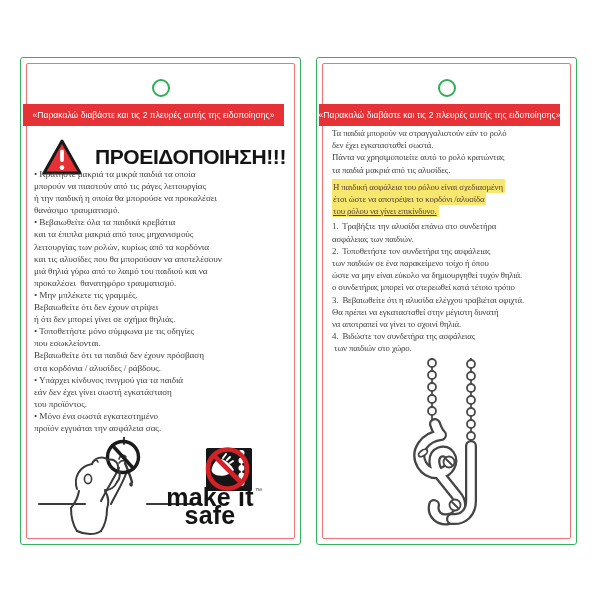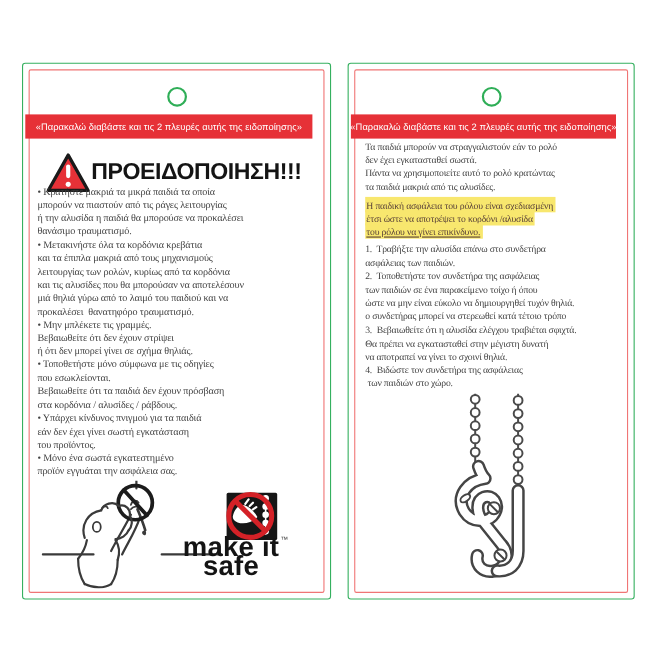--- a/index.html
+++ b/index.html
@@ -4,21 +4,21 @@
 <style>
   html,body{margin:0;padding:0;background:#fff;}
   body{width:600px;height:600px;font-family:"Liberation Sans",sans-serif;-webkit-font-smoothing:antialiased;}
   .stage{position:relative;width:600px;height:600px;background:#fff;overflow:hidden;}
   .tag{position:absolute;top:57px;height:488px;background:#fff;border:1.6px solid #35b05f;border-radius:3px;box-sizing:border-box;}
   .tag-front{left:20px;width:281px;}
   .tag-back{left:316px;width:261px;}
   .inner-border{position:absolute;top:5px;left:5px;right:5px;bottom:5px;border:1.5px solid #f07575;border-radius:2px;pointer-events:none;}
   .hole{position:absolute;top:21px;left:50%;transform:translateX(-50%);width:14px;height:14px;border:2.4px solid #2fae57;border-radius:50%;background:#fff;z-index:3;}
   .banner{position:absolute;top:46px;left:2px;right:16px;height:22px;background:#e63137;color:#fff;display:flex;align-items:center;justify-content:center;font-size:8.5px;letter-spacing:0.05px;z-index:2;white-space:pre;}
-  .heading-row{position:absolute;top:76px;left:20px;right:10px;height:46px;display:flex;align-items:center;gap:0;}
+  .heading-row{position:absolute;top:76px;left:20px;right:10px;height:46px;display:flex;align-items:center;gap:12px;}
   .heading{font-size:21px;font-weight:bold;color:#141414;letter-spacing:-0.4px;white-space:pre;}
   .body{position:absolute;color:#424242;}
   .body-front{top:110px;left:13px;right:8px;font-size:9.2px;line-height:12.1px;letter-spacing:-0.1px;}
   .body-back{top:69px;left:15px;right:4px;font-size:8.8px;line-height:12.2px;letter-spacing:-0.15px;}
   .line{white-space:pre;font-family:Liberation Serif, serif;}
   .hl-block{margin:5px 0 3px 0;}
   .hl-block .line > span{background:#f8e76e;color:#584038;padding:3px 2px 1px 1px;}
   .hl-block .line.u > span{text-decoration:underline;}
   .child-art{position:absolute;left:14px;top:379px;}
   .logo-art{position:absolute;left:184px;top:387px;}
@@ -40,23 +40,23 @@
         <path d="M21 3 L39 35 L3 35 Z" fill="#e63137" stroke="#1a1a1a" stroke-width="3" stroke-linejoin="round"></path>
         <rect x="19.1" y="11.5" width="3.8" height="12.5" rx="1.9" fill="#ffffff"></rect>
         <circle cx="21" cy="29.6" r="2.3" fill="#ffffff"></circle>
       </svg>
       <span class="heading">ΠΡΟΕΙΔΟΠΟΙΗΣΗ!!!</span>
     </div>
 
     <div class="body body-front">
       <div class="line">• Κρατήστε μακριά τα μικρά παιδιά τα οποία</div>
       <div class="line">μπορούν να πιαστούν από τις ράγες λειτουργίας</div>
-      <div class="line">ή την αλυσίδα η παιδιά θα μπορούσε να προκαλέσει</div>
+      <div class="line">ή την παιδική η οποία θα μπορούσε να προκαλέσει</div>
       <div class="line">θανάσιμο τραυματισμό.</div>
-      <div class="line">• Μετακινήστε όλα τα κορδόνια κρεβάτια</div>
+      <div class="line">• Βεβαιωθείτε όλα τα παιδικά κρεβάτια</div>
       <div class="line">και τα έπιπλα μακριά από τους μηχανισμούς</div>
       <div class="line">λειτουργίας των ρολών, κυρίως από τα κορδόνια</div>
       <div class="line">και τις αλυσίδες που θα μπορούσαν να αποτελέσουν</div>
       <div class="line">μιά θηλιά γύρω από το λαιμό του παιδιού και να</div>
       <div class="line">προκαλέσει  θανατηφόρο τραυματισμό.</div>
       <div class="line">• Μην μπλέκετε τις γραμμές.</div>
       <div class="line">Βεβαιωθείτε ότι δεν έχουν στρίψει</div>
       <div class="line">ή ότι δεν μπορεί γίνει σε σχήμα θηλιάς.</div>
       <div class="line">• Τοποθετήστε μόνο σύμφωνα με τις οδηγίες</div>
       <div class="line">που εσωκλείονται.</div>

